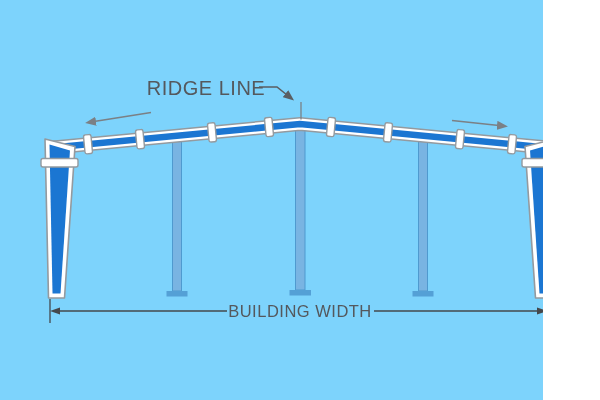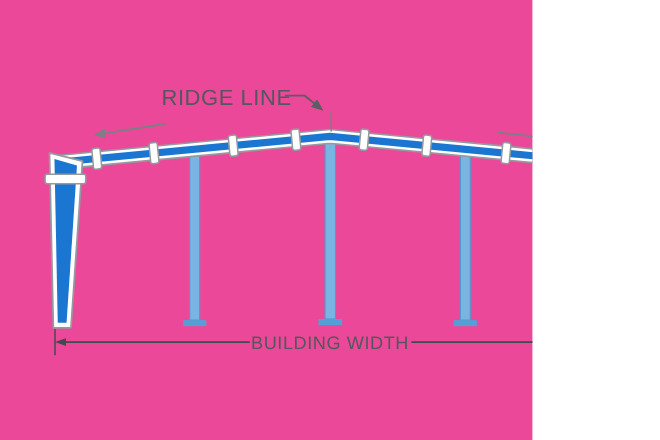--- a/index.html
+++ b/index.html
@@ -1,19 +1,19 @@
 <!DOCTYPE html>
 <html><head>
 <meta charset="utf-8">
 <style>
   html, body { margin: 0; padding: 0; background: #ffffff; }
   #stage {
     position: relative;
-    width: 484px; height: 400px;
-    background: #ec4899;
+    width: 543px; height: 400px;
+    background: #7dd3fc;
     font-family: "Liberation Sans", sans-serif;
     overflow: hidden;
   }
   svg { display: block; }
 
   
   .frame-blue      { fill: #1b76d2; }
   .rafter-outline  { stroke: #949a9f; fill: none; stroke-width: 14; stroke-linejoin: miter; }
   .rafter-white    { stroke: #ffffff; fill: none; stroke-width: 11; stroke-linejoin: miter; }
   .rafter-blue     { stroke: #1b76d2; fill: none; stroke-width: 6.5; stroke-linejoin: miter; }

